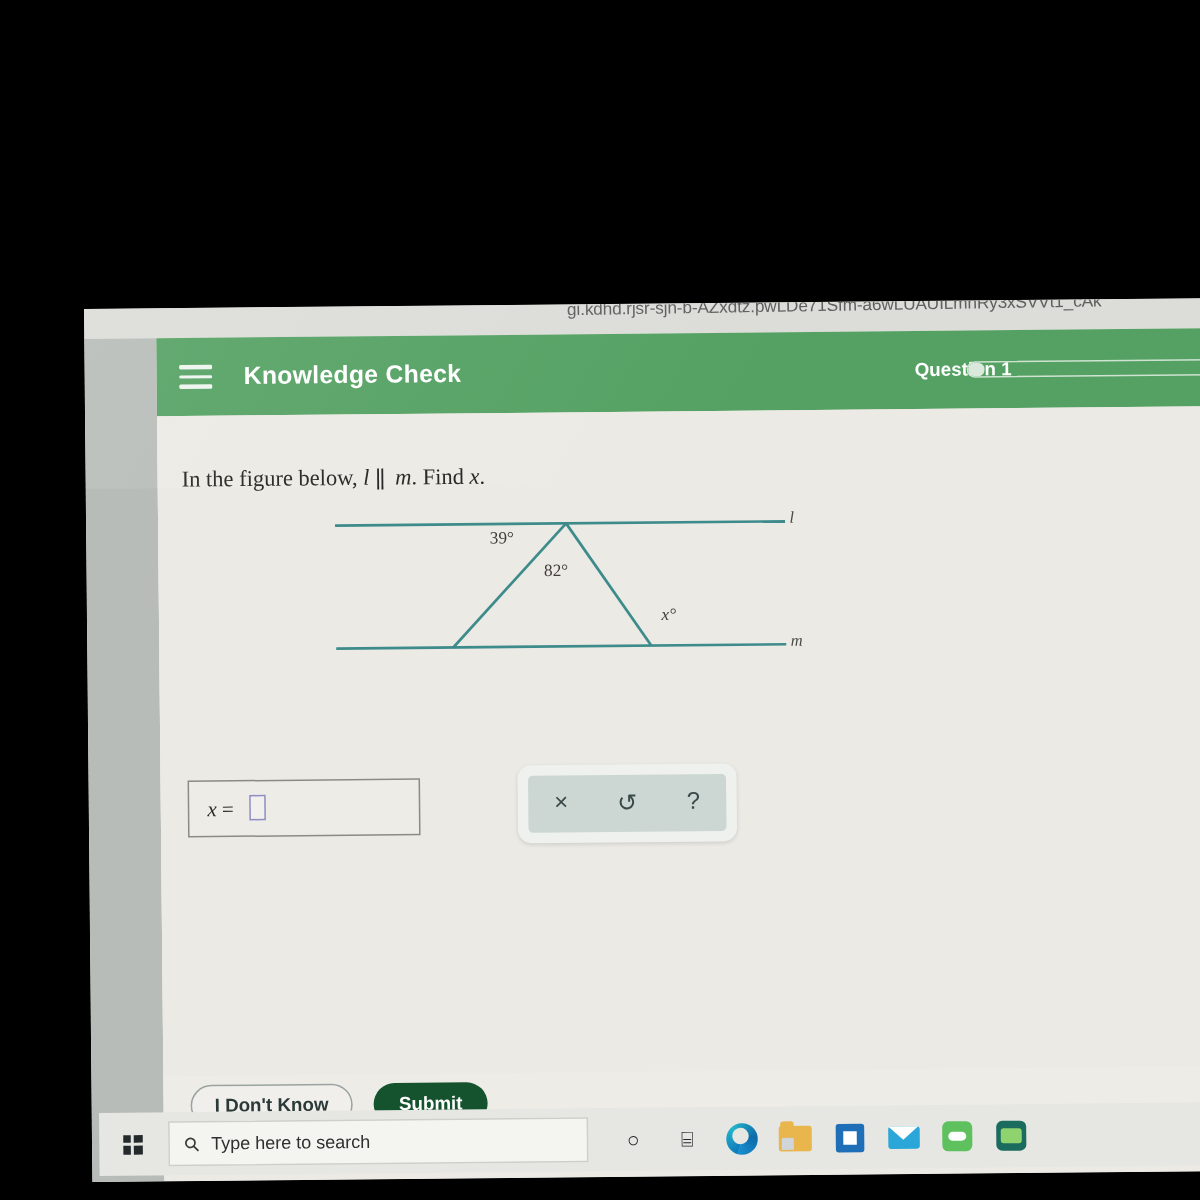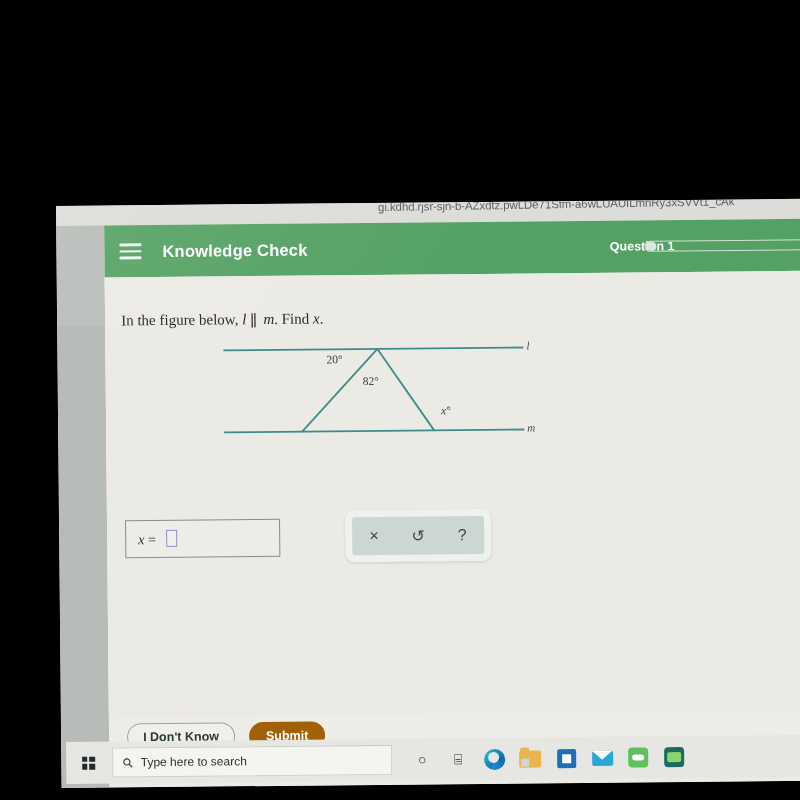--- a/index.html
+++ b/index.html
@@ -179,21 +179,21 @@
     border: 1.2px solid #9aa3a1;
     border-radius: 16px;
     background: #f1efeb;
     font-size: 12.5px; font-weight: bold; color: #2b3a39;
     cursor: pointer;
   }
   .btn-submit {
     margin-left: 14px;
     padding: 7px 17px;
     border-radius: 16px;
-    background: #a16207;
+    background: #14532d;
     color: #fff;
     font-size: 12.5px; font-weight: bold;
     cursor: pointer;
   }
   .copyright-bar {
     position: absolute; left: 0; top: 532px;
     width: 100%; height: 22px;
     background: #2e6063;
     display: flex; align-items: center; justify-content: flex-end;
     overflow: hidden;
@@ -327,21 +327,21 @@
             <line x1="112" y1="14" x2="412" y2="14" stroke="#3d8b8b" stroke-width="1.8"></line>
 
             <line x1="112" y1="96" x2="412" y2="96" stroke="#3d8b8b" stroke-width="1.8"></line>
 
             <line x1="190" y1="96" x2="266" y2="14" stroke="#3d8b8b" stroke-width="1.8"></line>
 
             <line x1="266" y1="14" x2="322" y2="96" stroke="#3d8b8b" stroke-width="1.8"></line>
           </svg>
           <div class="fig-label" style="left:415px; top:6px;">l</div>
           <div class="fig-label" style="left:415px; top:88px;">m</div>
-          <div class="ang" style="left:215px; top:18px;">20°</div>
+          <div class="ang" style="left:215px; top:18px;">39°</div>
           <div class="ang" style="left:251px; top:40px;">82°</div>
           <div class="ang ital" style="left:329px; top:70px;">x°</div>
         </div>
 
         <div class="answer-box">
           <div class="answer-eq">
             <span class="var">x</span>
             <span>=</span>
             <span class="caret-box"></span>
           </div>

